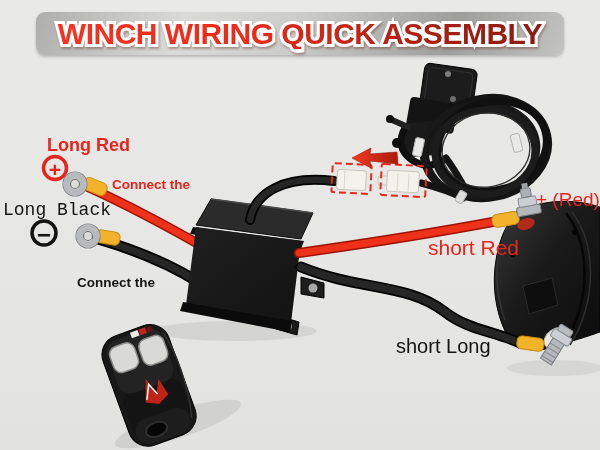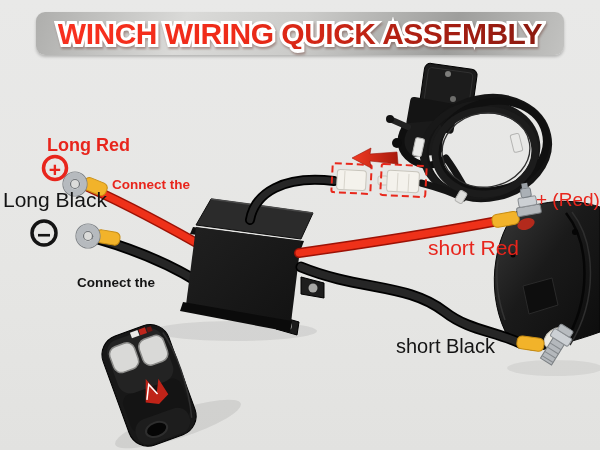--- a/index.html
+++ b/index.html
@@ -218,26 +218,26 @@
       <span class="title-fill">WINCH WIRING QUICK ASSEMBLY</span>
     </div>
   </div>
 
   <div class="label red" style="left:17px;top:135px;font-size:18px;font-weight:bold;margin-left:30px;">Long Red</div>
 
   <div class="label red b13" style="left:112px;top:152px;">
     <div>Connect the</div>
   </div>
 
-  <div class="label blk" style="left:3px;top:188px;font-size:21px;">Long Black</div>
+  <div class="label blk" style="left:3px;top:200px;font-size:18px;font-family:Liberation Mono, monospace;">Long Black</div>
 
   <div class="label blk b13" style="left:77px;top:250px;">
     <div>Connect the</div>
   </div>
 
   <div class="label red" style="left:428px;top:236px;font-size:21px;">short Red</div>
 
   <div class="label red" style="left:536px;top:189px;font-size:19px;">+ (Red)</div>
 
-  <div class="label blk" style="left:396px;top:335px;font-size:20px;">short Black</div>
+  <div class="label blk" style="left:396px;top:335px;font-size:20px;">short Long</div>
 
 
 </div>
 
 </body></html>

